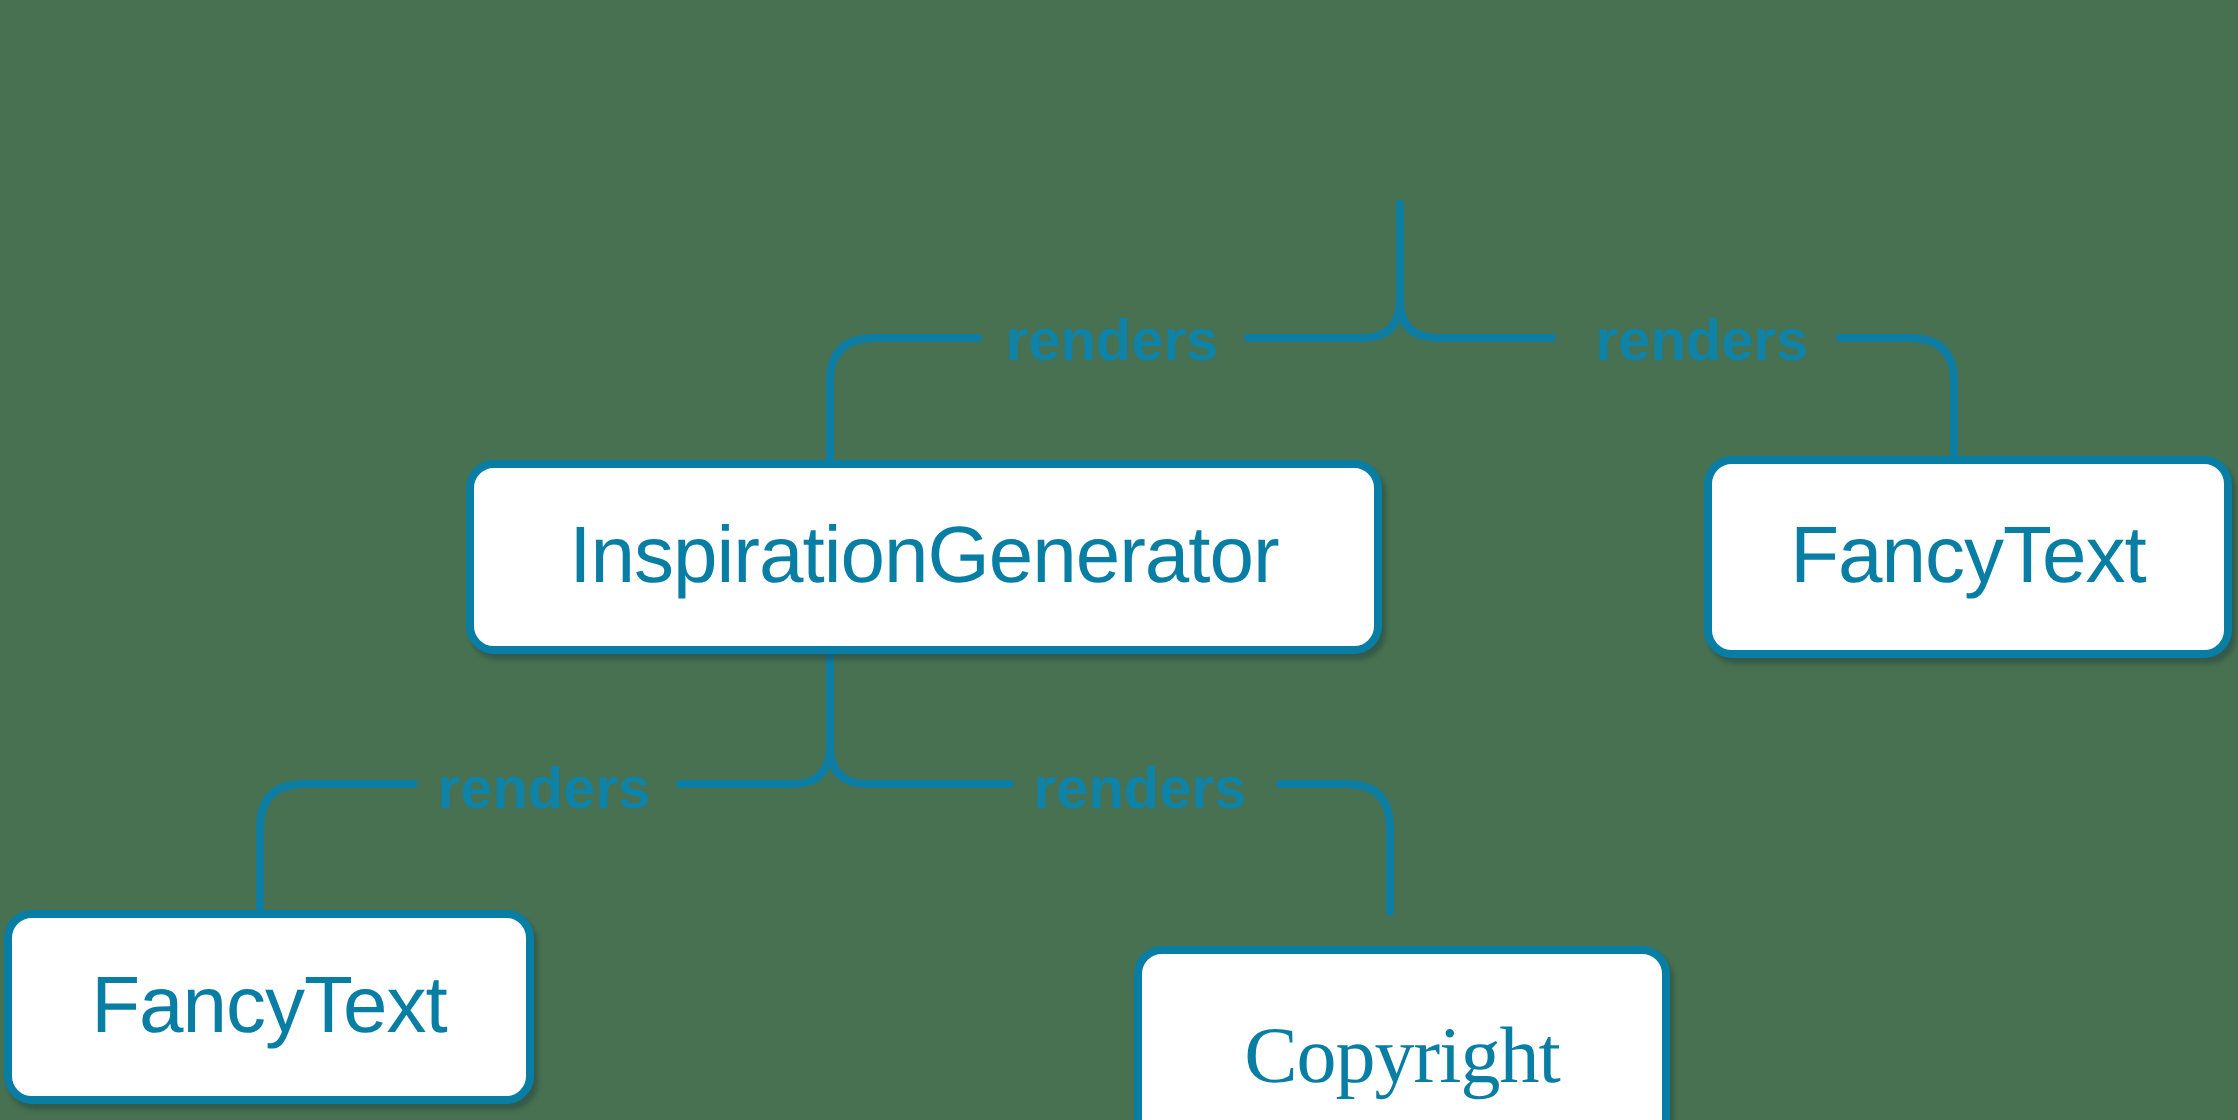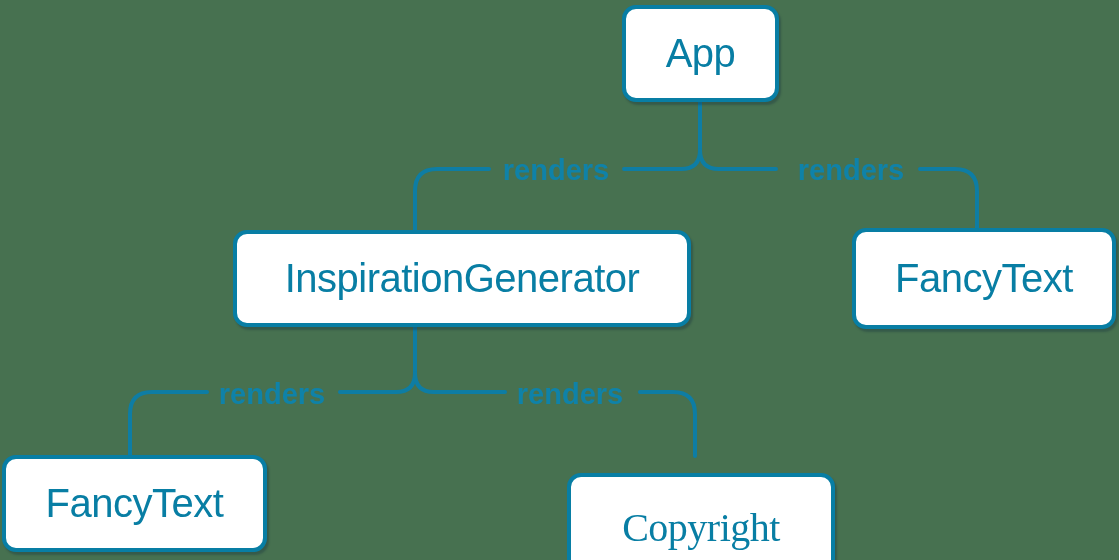--- a/index.html
+++ b/index.html
@@ -77,21 +77,20 @@
 
     <path class="edge" d="M 415 373 Q 415 392 434 392 L 505 392"></path>
     <path class="edge" d="M 640 392 L 673 392 Q 695 392 695 414 L 695 456"></path>
 
     <text class="edge-label" x="556" y="180">renders</text>
     <text class="edge-label" x="851" y="180">renders</text>
     <text class="edge-label" x="272" y="404">renders</text>
     <text class="edge-label" x="570" y="404">renders</text>
   </svg>
 
-  <div class="node" style="left:622px; top:5px; width:157px; height:97px;">App</div>
 
   <div class="node" style="left:197px; top:230px; width:458px; height:97px;margin-left:36px;">InspirationGenerator</div>
 
   <div class="node" style="left:852px; top:228px; width:264px; height:101px;">FancyText</div>
 
   <div class="node" style="left:2px; top:455px; width:265px; height:97px;">FancyText</div>
 
   <div class="node" style="left:567px; top:473px; width:268px; height:108px;font-family:Liberation Serif, serif;">Copyright</div>
 
 </div>

